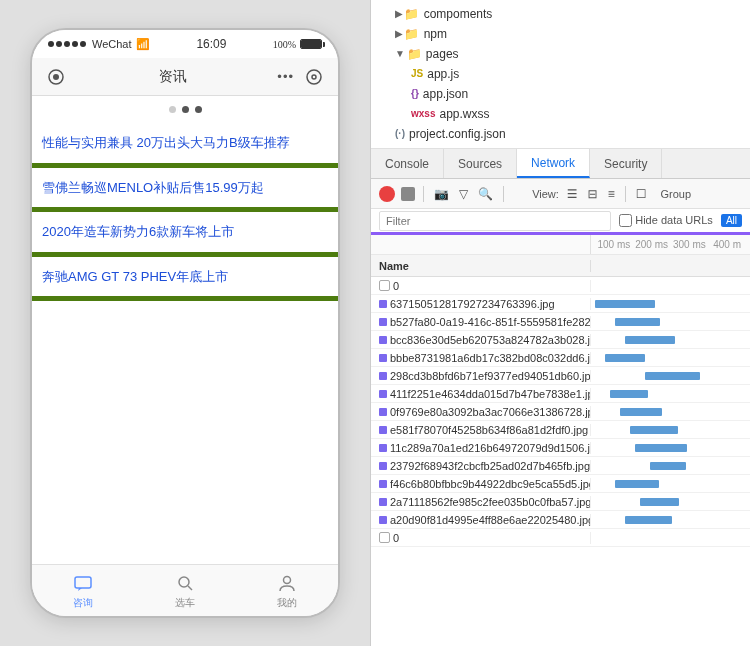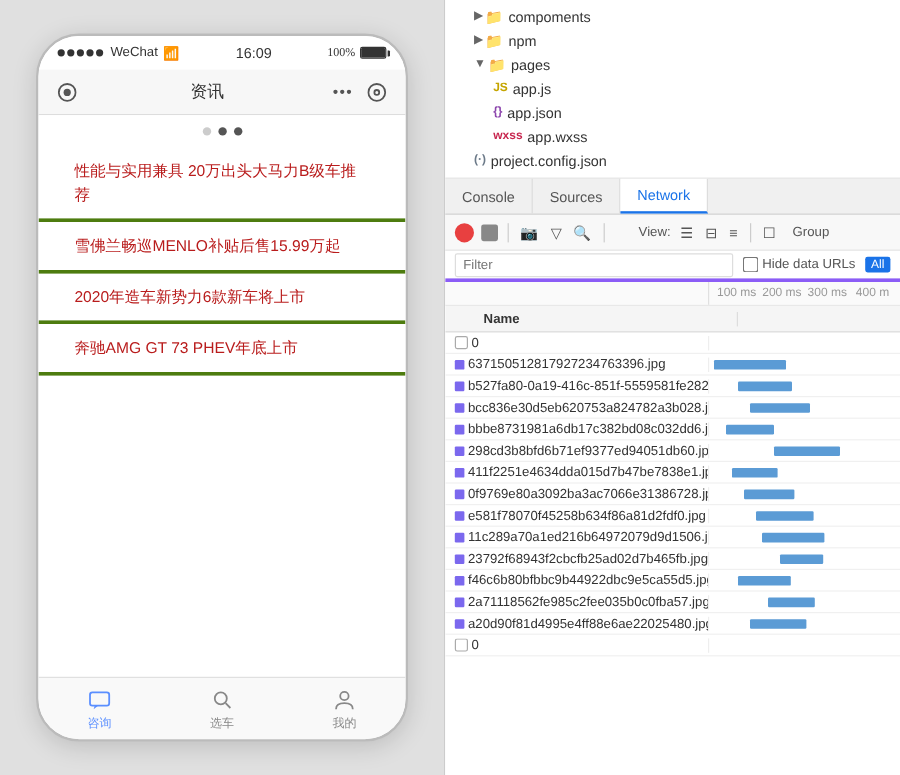--- a/index.html
+++ b/index.html
@@ -99,24 +99,24 @@
       justify-content: center;
       gap: 6px;
       padding: 10px 0;
     }
     .dot {
       width: 7px; height: 7px; border-radius: 50%; background: #ccc;
     }
     .dot.active { background: #555; }
 
     .news-item {
-      padding: 10px 30px;
-      border-bottom: 3px solid #4d7c0f;
+      padding: 10px 10px;
+      border-bottom: 5px solid #4d7c0f;
       font-size: 13px;
-      color: #b91c1c;
+      color: #1d4ed8;
       line-height: 1.5;
     }
 
     .phone-bottom-nav {
       height: 52px;
       background: #f9f9f9;
       border-top: 1px solid #e0e0e0;
       display: flex;
       flex-shrink: 0;
     }
@@ -300,21 +300,20 @@
       background: #fff;
     }
 
     .network-header-row {
       display: flex;
       background: #f5f5f5;
       border-bottom: 1px solid #ddd;
       height: 22px;
       align-items: center;
       flex-shrink: 0;
-      padding-left: 24px;
     }
 
     .col-name {
       width: 220px; min-width: 220px;
       padding: 0 8px;
       font-size: 11px; font-weight: 600; color: #333;
       border-right: 1px solid #ddd;
     }
 
     .col-rest {
@@ -498,20 +497,21 @@
       <span class="indent"></span>
       <span class="config-badge">(·)</span>
       <span>project.config.json</span>
     </div>
   </div>
 
   <div class="devtools-tabs">
     <div class="devtools-tab">Console</div>
     <div class="devtools-tab">Sources</div>
     <div class="devtools-tab active">Network</div>
+    <div class="devtools-tab">Security</div>
   </div>
 
   <div class="network-toolbar">
     <div class="toolbar-btn btn-red"></div>
     <div class="toolbar-btn btn-gray" style="border-radius:2px;"></div>
     <div class="toolbar-sep"></div>
     <span class="toolbar-icon">📷</span>
     <span class="toolbar-icon">▽</span>
     <span class="toolbar-icon">🔍</span>
     <div class="toolbar-sep"></div>

